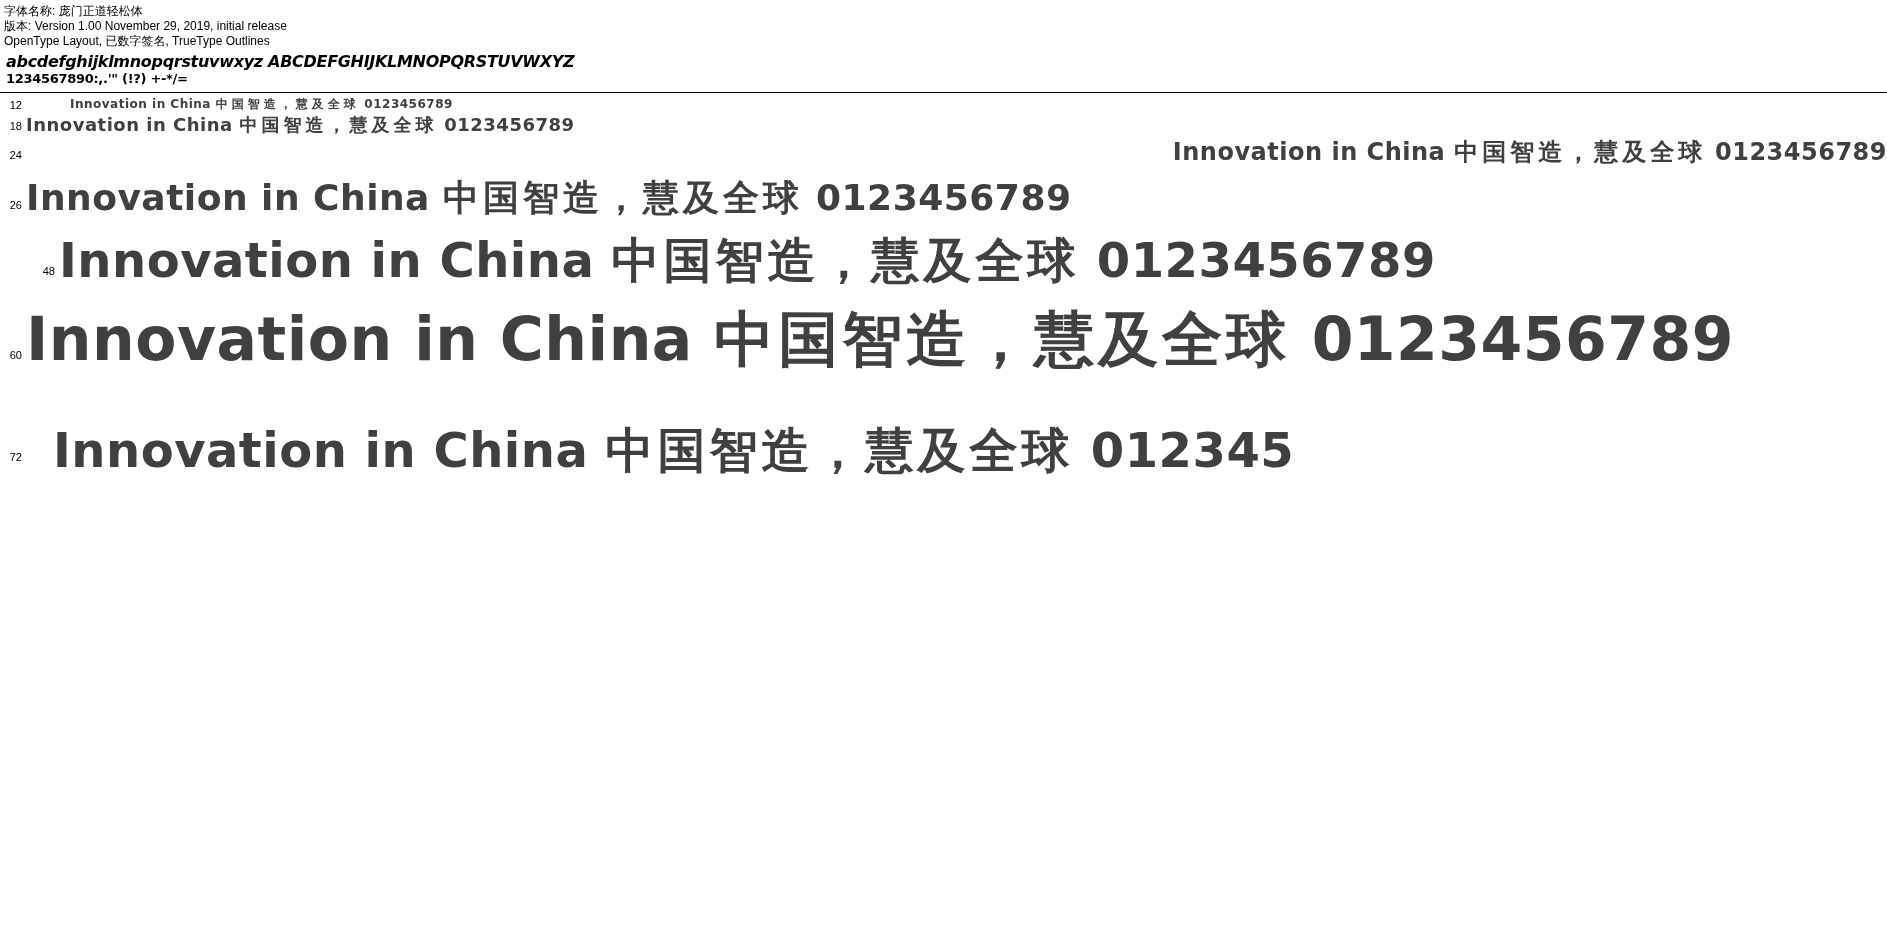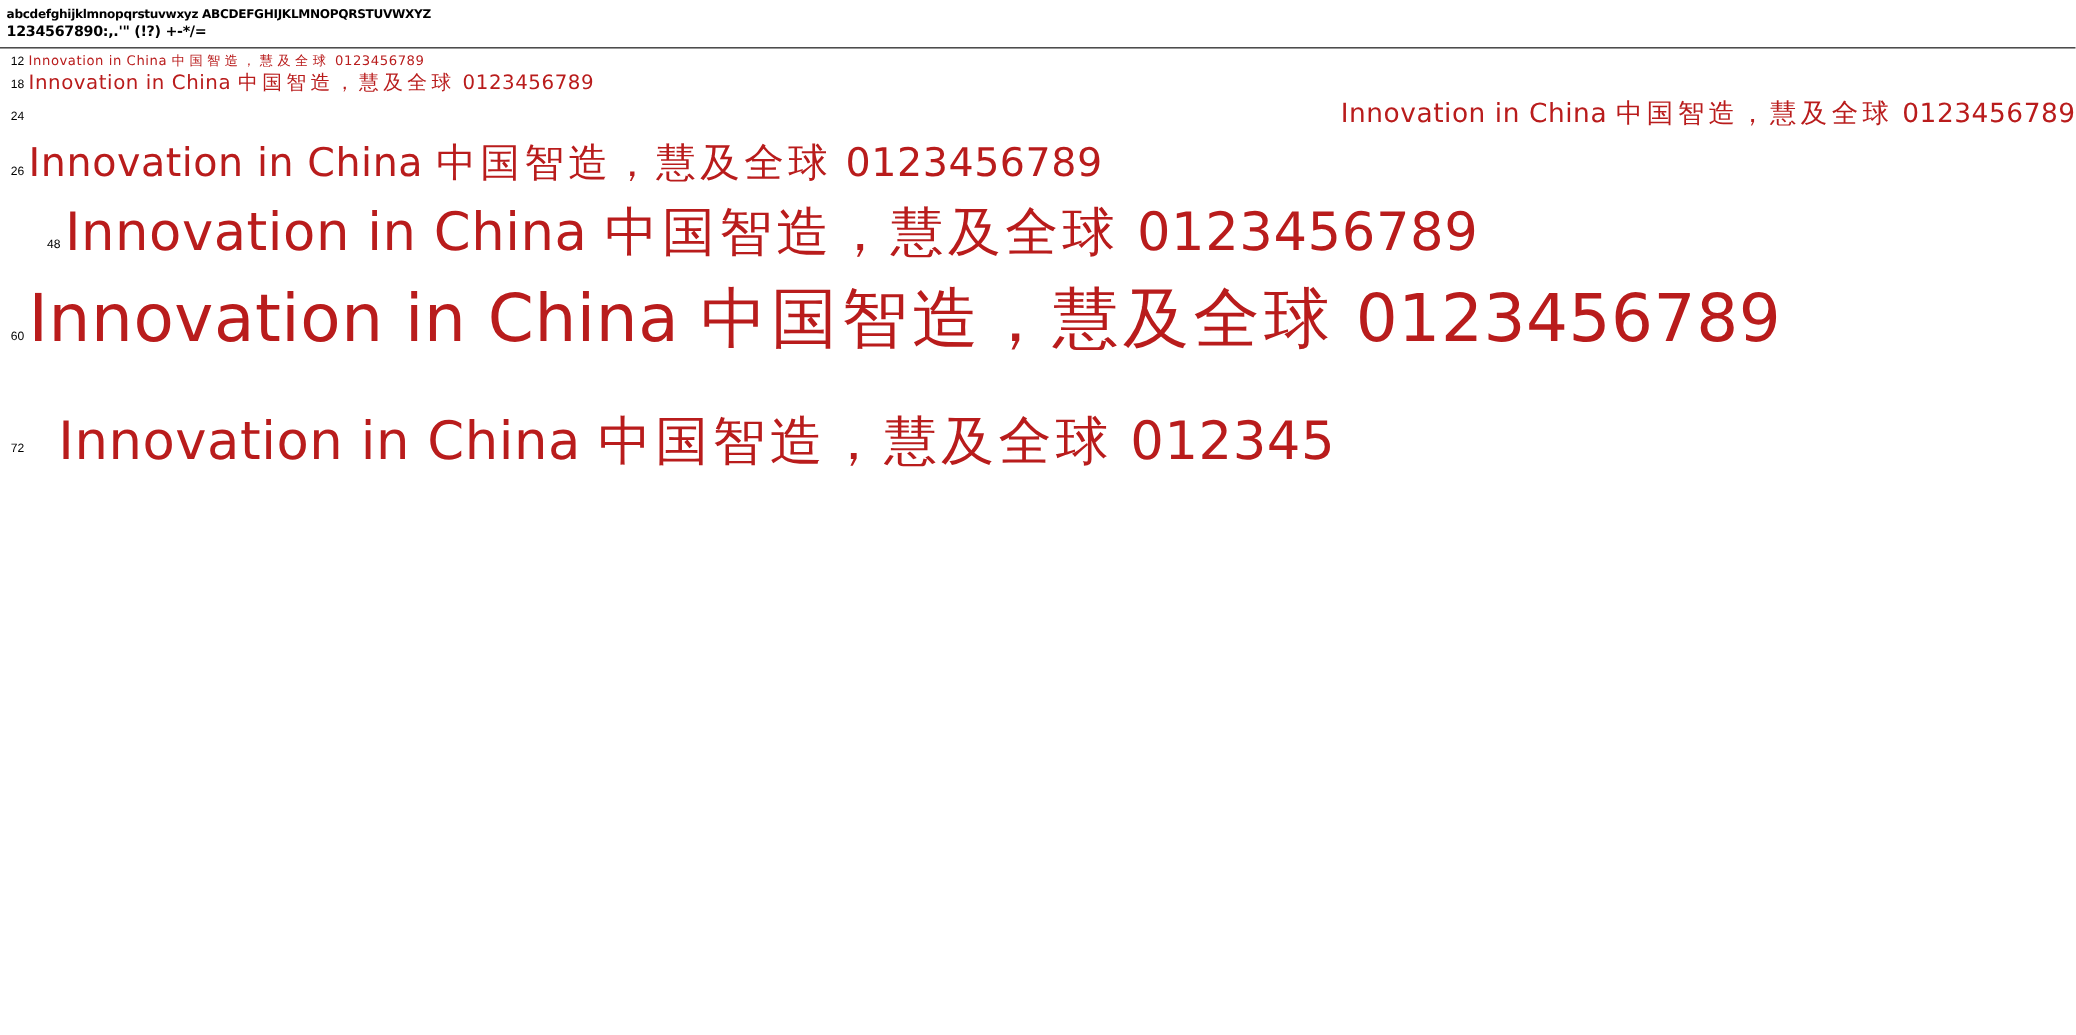--- a/index.html
+++ b/index.html
@@ -38,22 +38,23 @@
     padding: 4px 0 2px 6px;
   }
   .charset-line {
     font-weight: bold;
     white-space: nowrap;
     letter-spacing: -0.3px;
     color: #000000;
     font-family: "DejaVu Sans", sans-serif;
   }
   .charset-line.l1 {
-    font-size: 11px;
+    font-size: 16px;
     line-height: 17px;
+    font-style: italic;
   }
   .charset-line.l2 {
     font-size: 13px;
     line-height: 17px;
   }
 
   .divider {
     width: 1887px;
     height: 1px;
     background: #000000;
@@ -80,60 +81,65 @@
     font-size: 11px;
     line-height: 11px;
     color: #000000;
     font-family: "Liberation Sans", sans-serif;
     padding-right: 4px;
     position: relative;
     top: -2px;
   }
   .sample-text {
     flex: 0 0 auto;
-    font-weight: normal;
+    font-weight: bold;
     font-family: "DejaVu Sans", sans-serif;
-    color: #b91c1c;
+    color: #404040;
     letter-spacing: 0.5px;
     line-height: 1.05;
   }
   .sample-text .cjk {
     letter-spacing: 4px;
   }
 
   
   .s12 .sample-text { font-size: 12px; }
   .s18 .sample-text { font-size: 18px; }
   .s24 .sample-text { font-size: 24px; }
   .s36 .sample-text { font-size: 36px; }
   .s48 .sample-text { font-size: 48px; }
   .s60 .sample-text { font-size: 60px; }
   .s72 .sample-text { font-size: 48px; }
 
-  .s12 { height: 16px; }
+  .s12 { height: 16px; gap: 44px; }
   .s18 { height: 24px; }
   .s24 { height: 30px; justify-content: space-between; }
   .s36 { height: 52px; }
   .s48 { height: 68px; margin-left: 33px; }
   .s60 { height: 86px; }
   .s72 { height: 104px; gap: 27px; }
 
   .s12 .size-label { top: 0px; }
   .s18 .size-label { top: -3px; }
   .s24 .size-label { top: -4px; }
   .s36 .size-label { top: -6px; }
   .s48 .size-label { top: -8px; }
   .s60 .size-label { top: -10px; }
   .s72 .size-label { top: -12px; }
 </style>
 </head>
 <body>
 
 <div class="viewer">
 
+  <div class="meta">
+    <div class="meta-line">字体名称: 庞门正道轻松体</div>
+    <div class="meta-line">版本: Version 1.00 November 29, 2019, initial release</div>
+    <div class="meta-line">OpenType Layout, 已数字签名, TrueType Outlines</div>
+  </div>
 
   <div class="charset">
     <div class="charset-line l1">abcdefghijklmnopqrstuvwxyz ABCDEFGHIJKLMNOPQRSTUVWXYZ</div>
     <div class="charset-line l2">1234567890:,.'" (!?) +-*/=</div>
   </div>
 
   <div class="divider"></div>
 
   <div class="samples">
 

